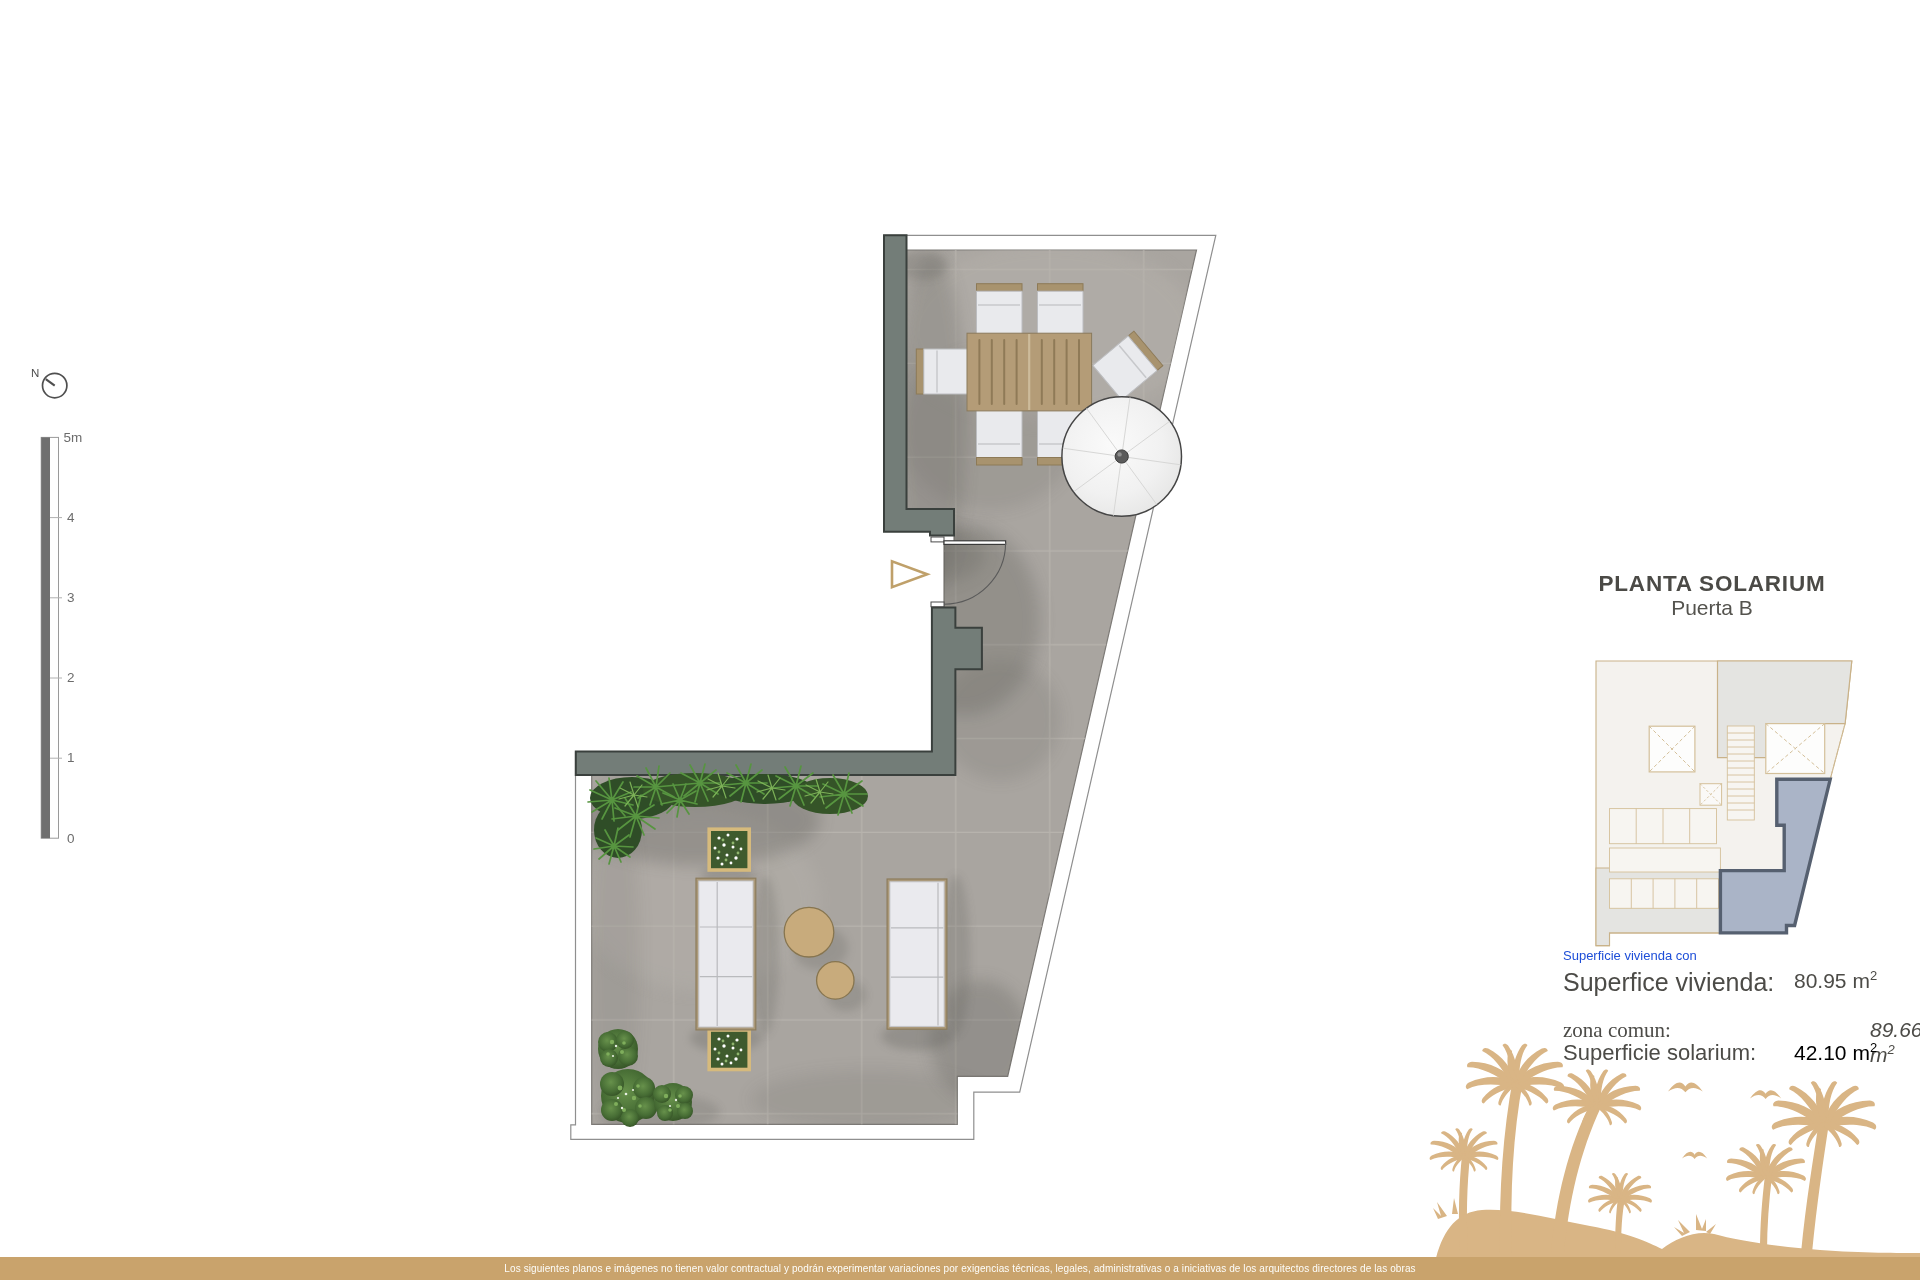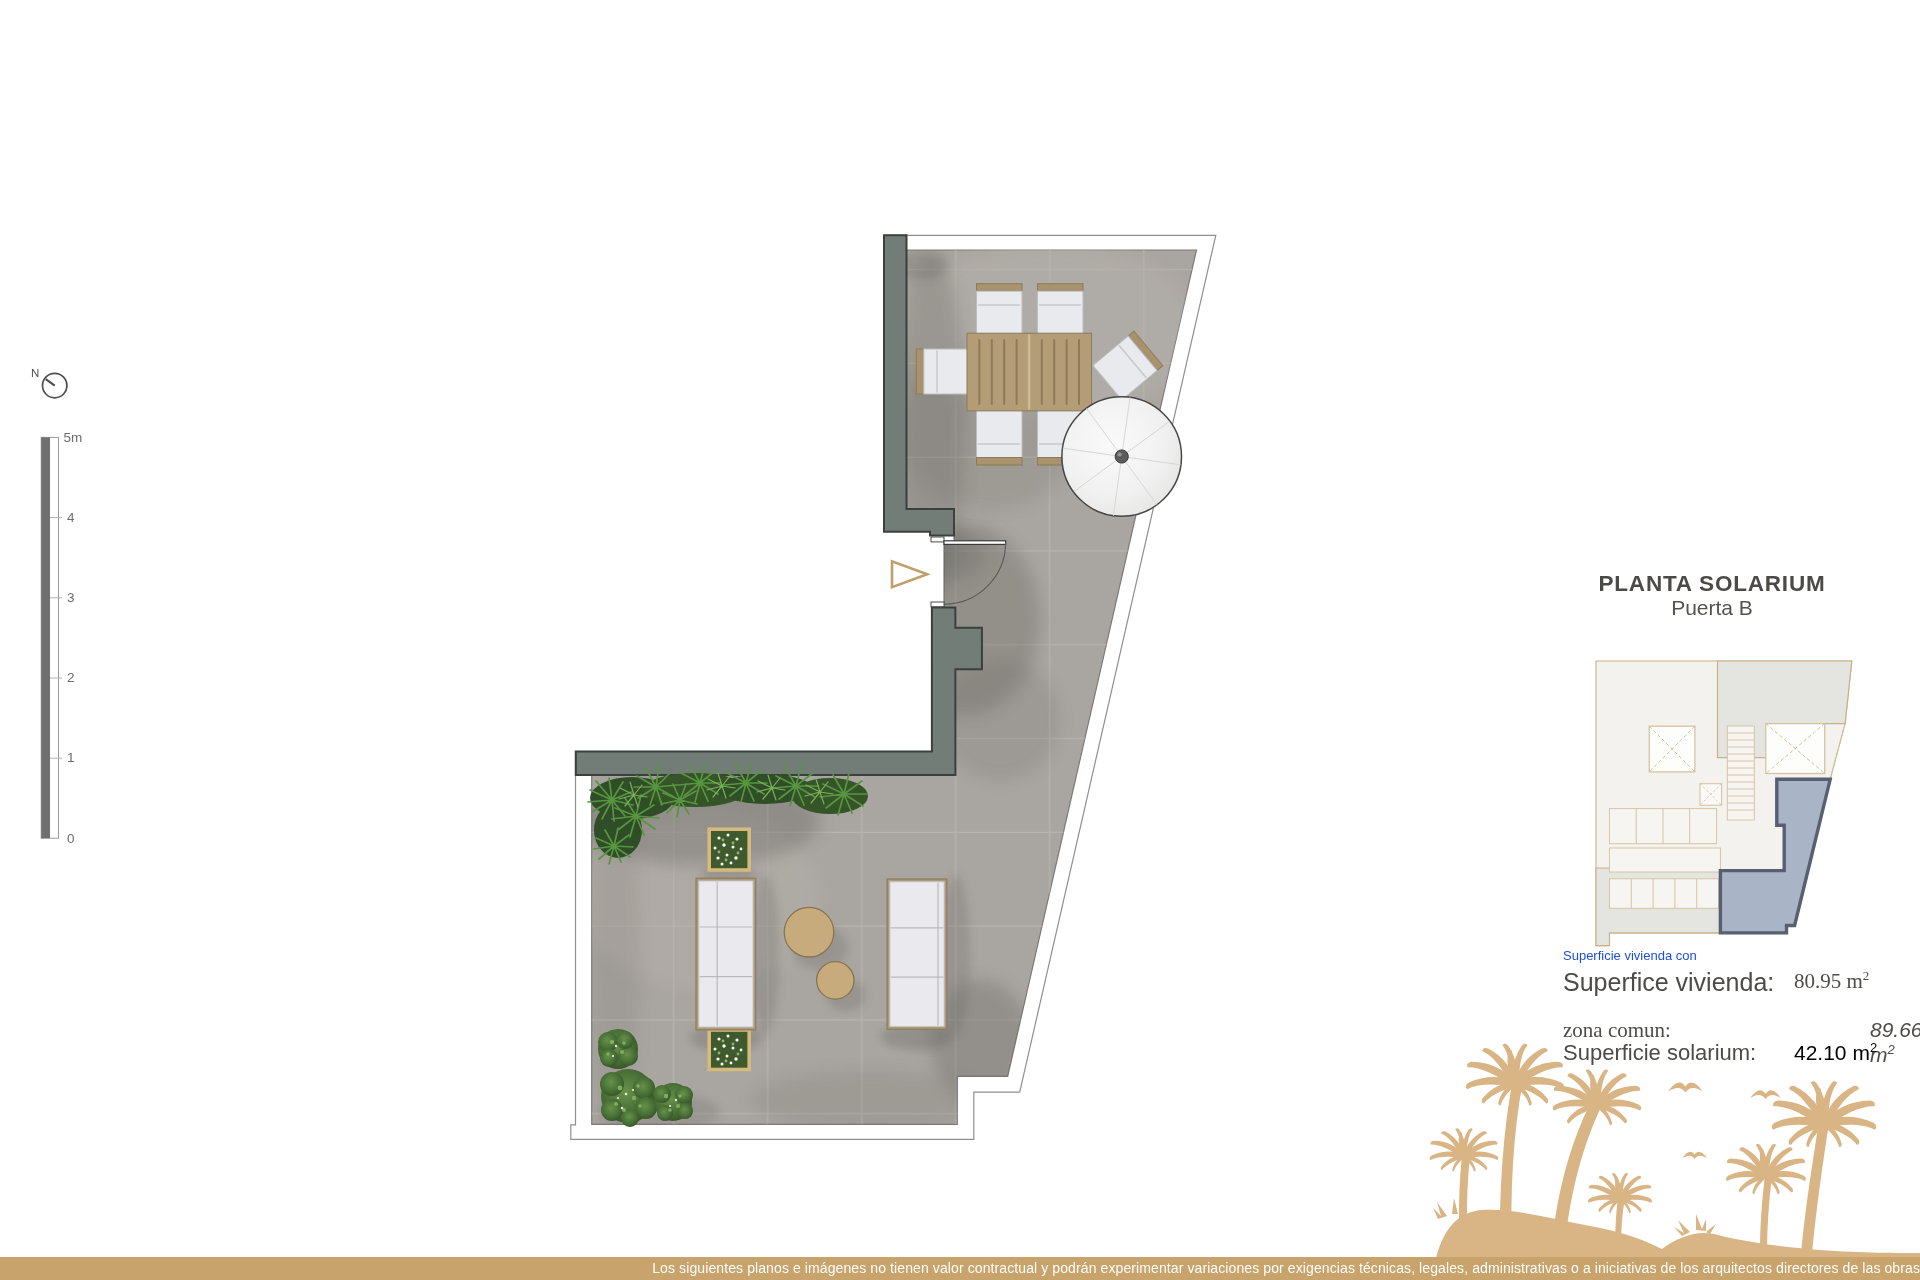--- a/index.html
+++ b/index.html
@@ -425,20 +425,20 @@
 <use href="#bird" transform="translate(1750,1088) scale(1.3)" fill="#d9b585"></use>
 
 <use href="#bird" transform="translate(1682,1150) scale(1.05)" fill="#d9b585"></use>
 </svg>
 
 <div class="abs" style="left:1502px;top:571px;width:420px;text-align:center;font-size:22.5px;font-weight:bold;color:#4b4a46;letter-spacing:0.8px;">PLANTA SOLARIUM</div>
 
 <div class="abs" style="left:1502px;top:595.5px;width:420px;text-align:center;font-size:21px;color:#54534e;">Puerta B</div>
 
 <div class="abs" style="left:1563px;top:968.4px;font-size:25px;color:#4c4b47;">Superfice vivienda:</div>
-<div class="abs" style="left:1794px;top:968.4px;font-size:21px;color:#4c4b47;font-family:Liberation Serif, serif;">80.95 m<sup style="font-size:13px;">2</sup></div>
+<div class="abs" style="left:1794px;top:968.4px;font-size:21px;color:#4c4b47;">80.95 m<sup style="font-size:13px;">2</sup></div>
 <div class="abs" style="left:1563px;top:948px;font-size:13px;color:#1d4ed8;">Superficie vivienda con</div>
 <div class="abs" style="left:1563px;top:1018.1px;font-size:21px;color:#4c4b47;font-family:Liberation Serif, serif;">zona comun:</div>
 <div class="abs" style="left:1870px;top:1018.1px;font-size:21px;color:#4c4b47;font-style:italic;">89.66 m<sup style="font-size:13px;">2</sup></div>
 <div class="abs" style="left:1563px;top:1039.9px;font-size:22px;color:#4c4b47;">Superficie solarium:</div>
 <div class="abs" style="left:1794px;top:1039.9px;font-size:21px;color:#000000;">42.10 m<sup style="font-size:13px;">2</sup></div>
 
-<div class="abs" style="left:0;top:1256.5px;width:1920px;height:23.5px;background:#c9a36c;color:#fdfdfa;font-size:14px;line-height:23.5px;text-align:right;letter-spacing:0.1px;">Los siguientes planos e imágenes no tienen valor contractual y podrán experimentar variaciones por exigencias técnicas, legales, administrativas o a iniciativas de los arquitectos directores de las obras</div>
+<div class="abs" style="left:0;top:1256.5px;width:1920px;height:23.5px;background:#c9a36c;color:#fdfdfa;font-size:10px;line-height:23.5px;text-align:center;letter-spacing:0.1px;">Los siguientes planos e imágenes no tienen valor contractual y podrán experimentar variaciones por exigencias técnicas, legales, administrativas o a iniciativas de los arquitectos directores de las obras</div>
 
 </body></html>

